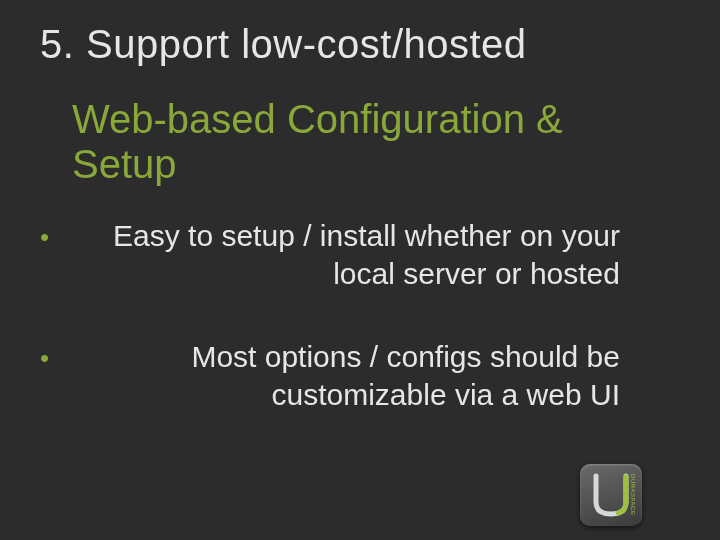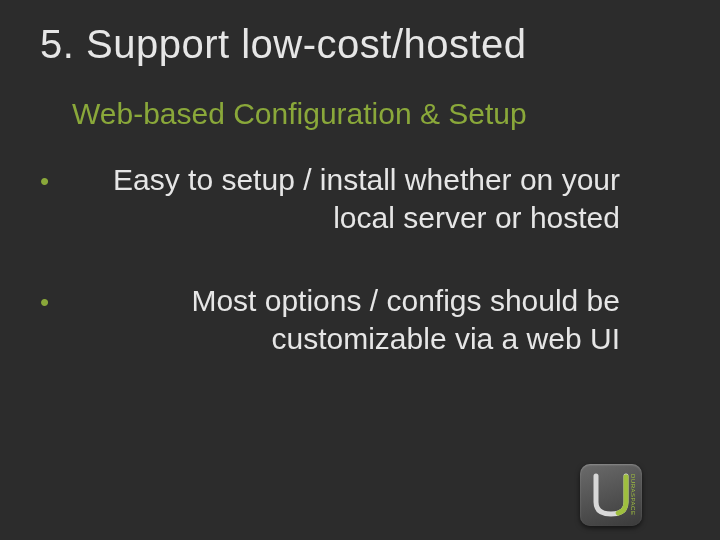--- a/index.html
+++ b/index.html
@@ -19,21 +19,21 @@
   }
   .title {
     color: #e6e6e6;
     font-size: 40px;
     font-weight: 400;
     padding: 22px 40px 0 40px;
     letter-spacing: 0.5px;
   }
   .subtitle {
     color: #8aa83a;
-    font-size: 30px;
+    font-size: 40px;
     font-weight: 400;
     padding: 30px 40px 0 72px;
   }
   .bullets {
     padding: 30px 40px 0 40px;
   }
   .bullet {
     color: #e6e6e6;
     font-size: 30px;
     line-height: 1.25;

